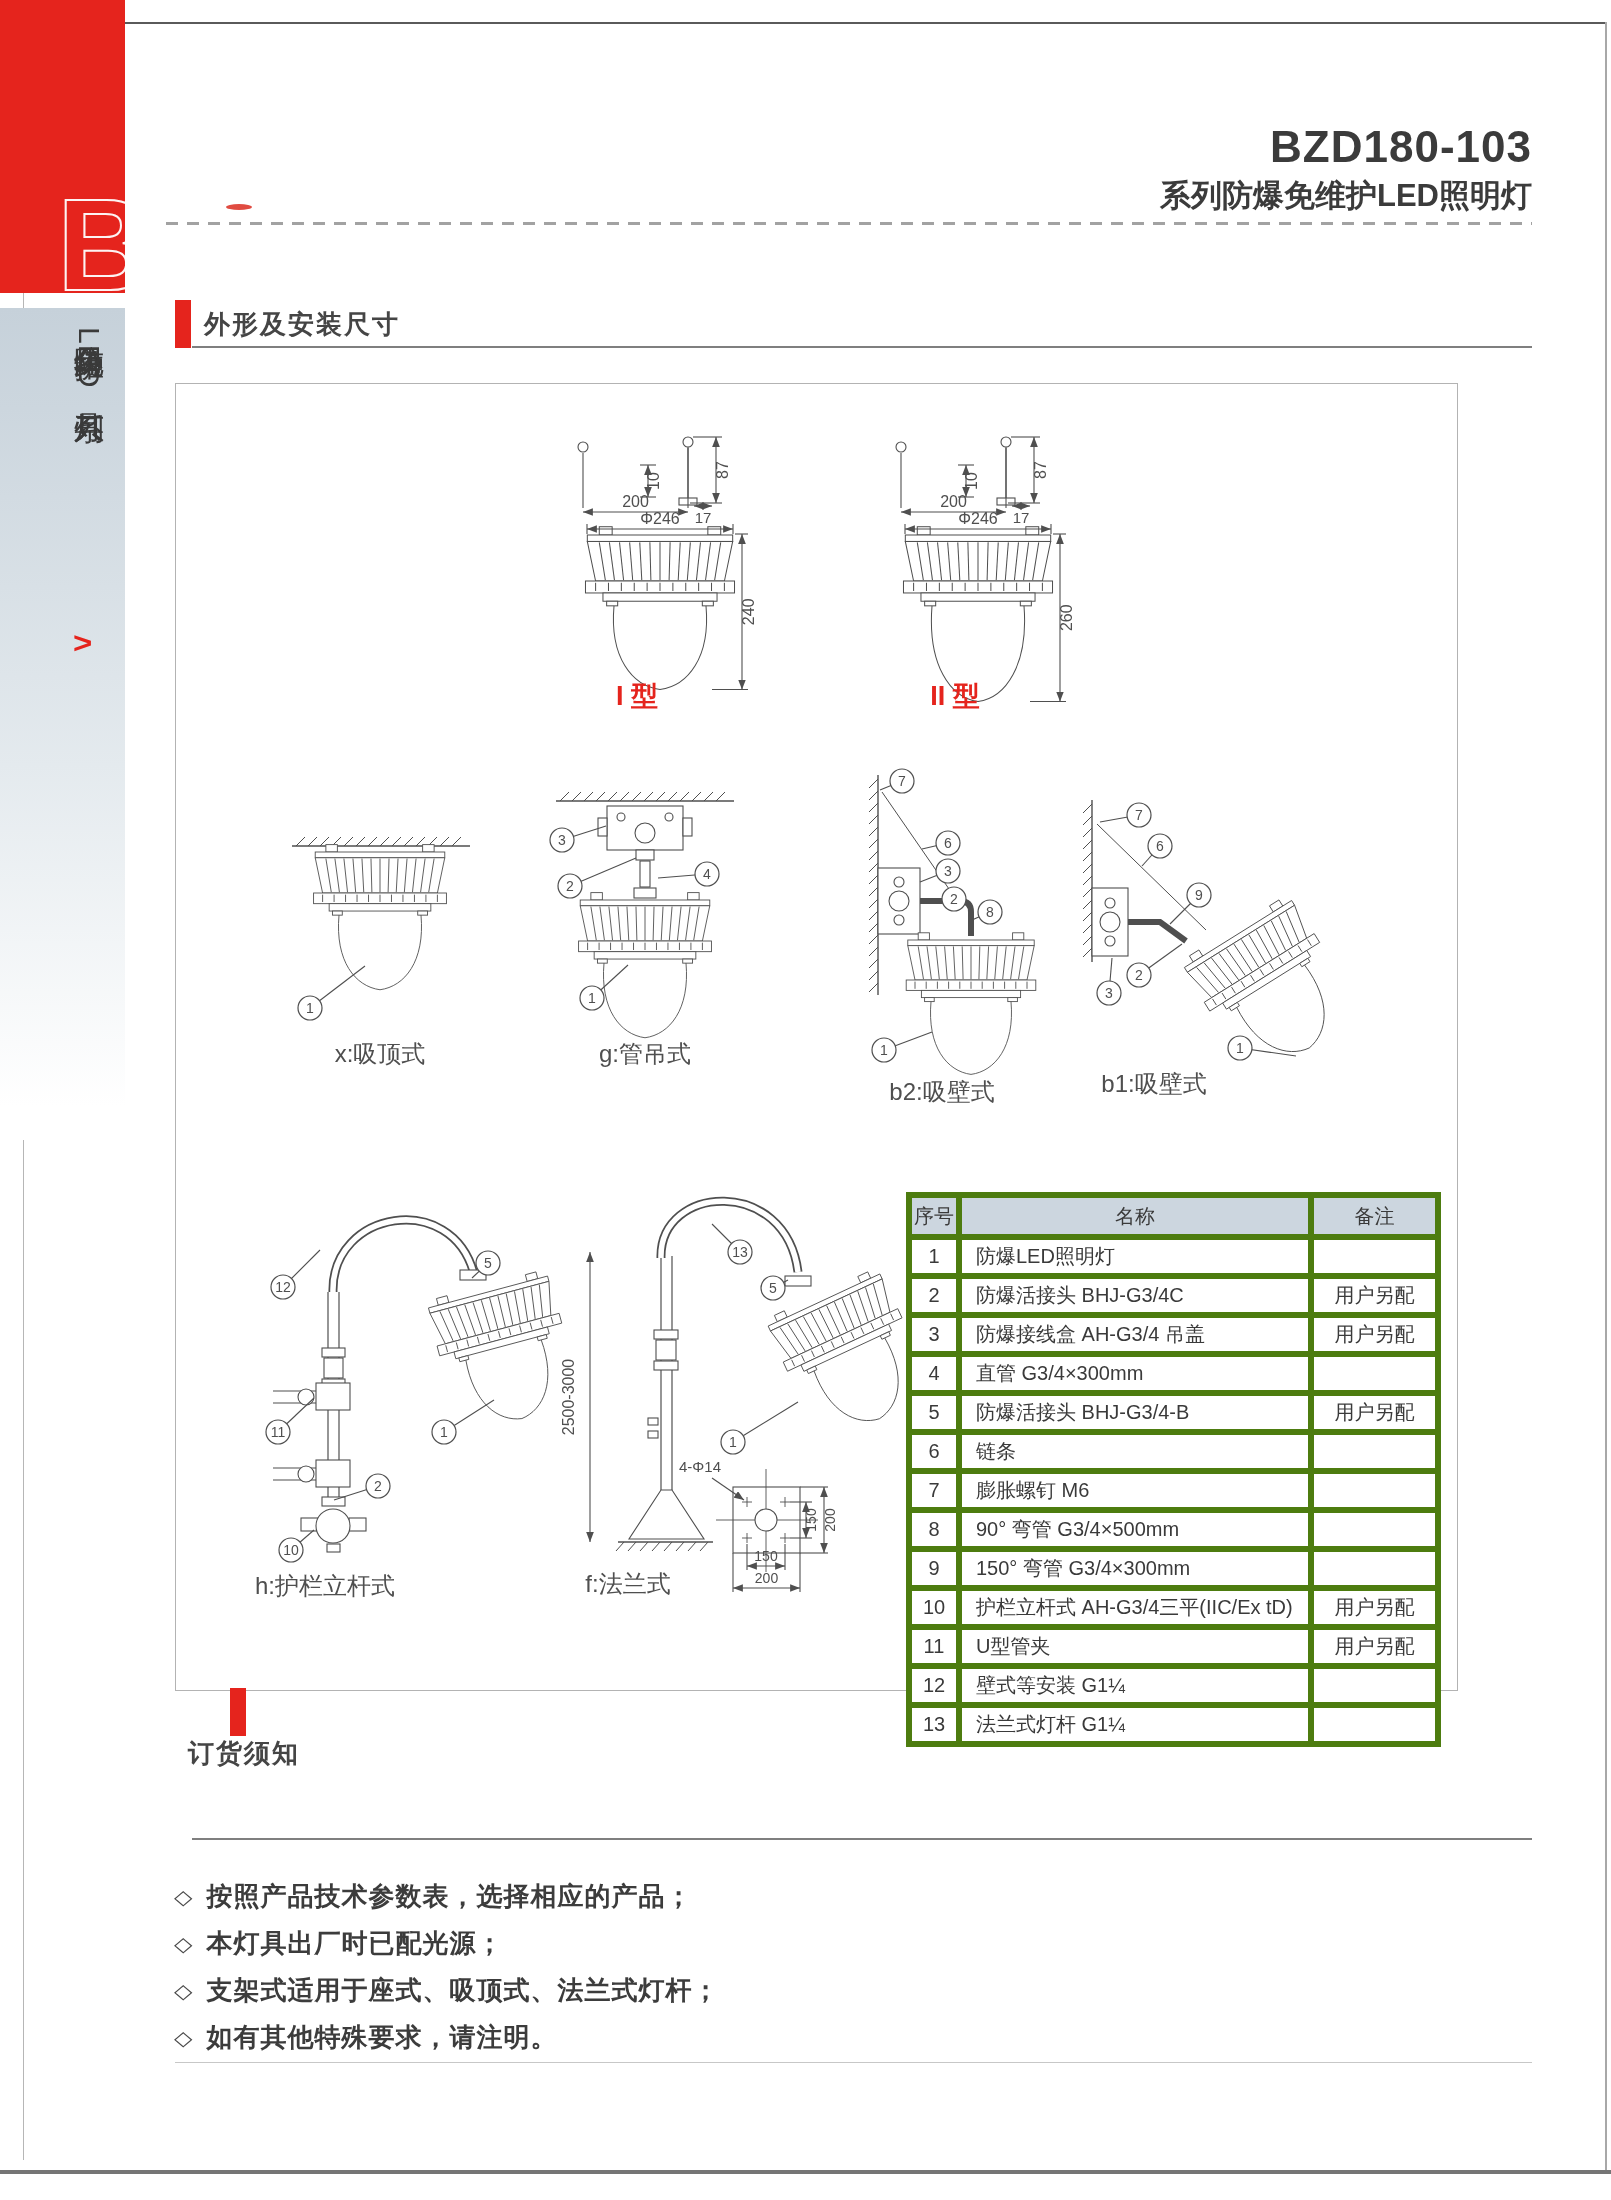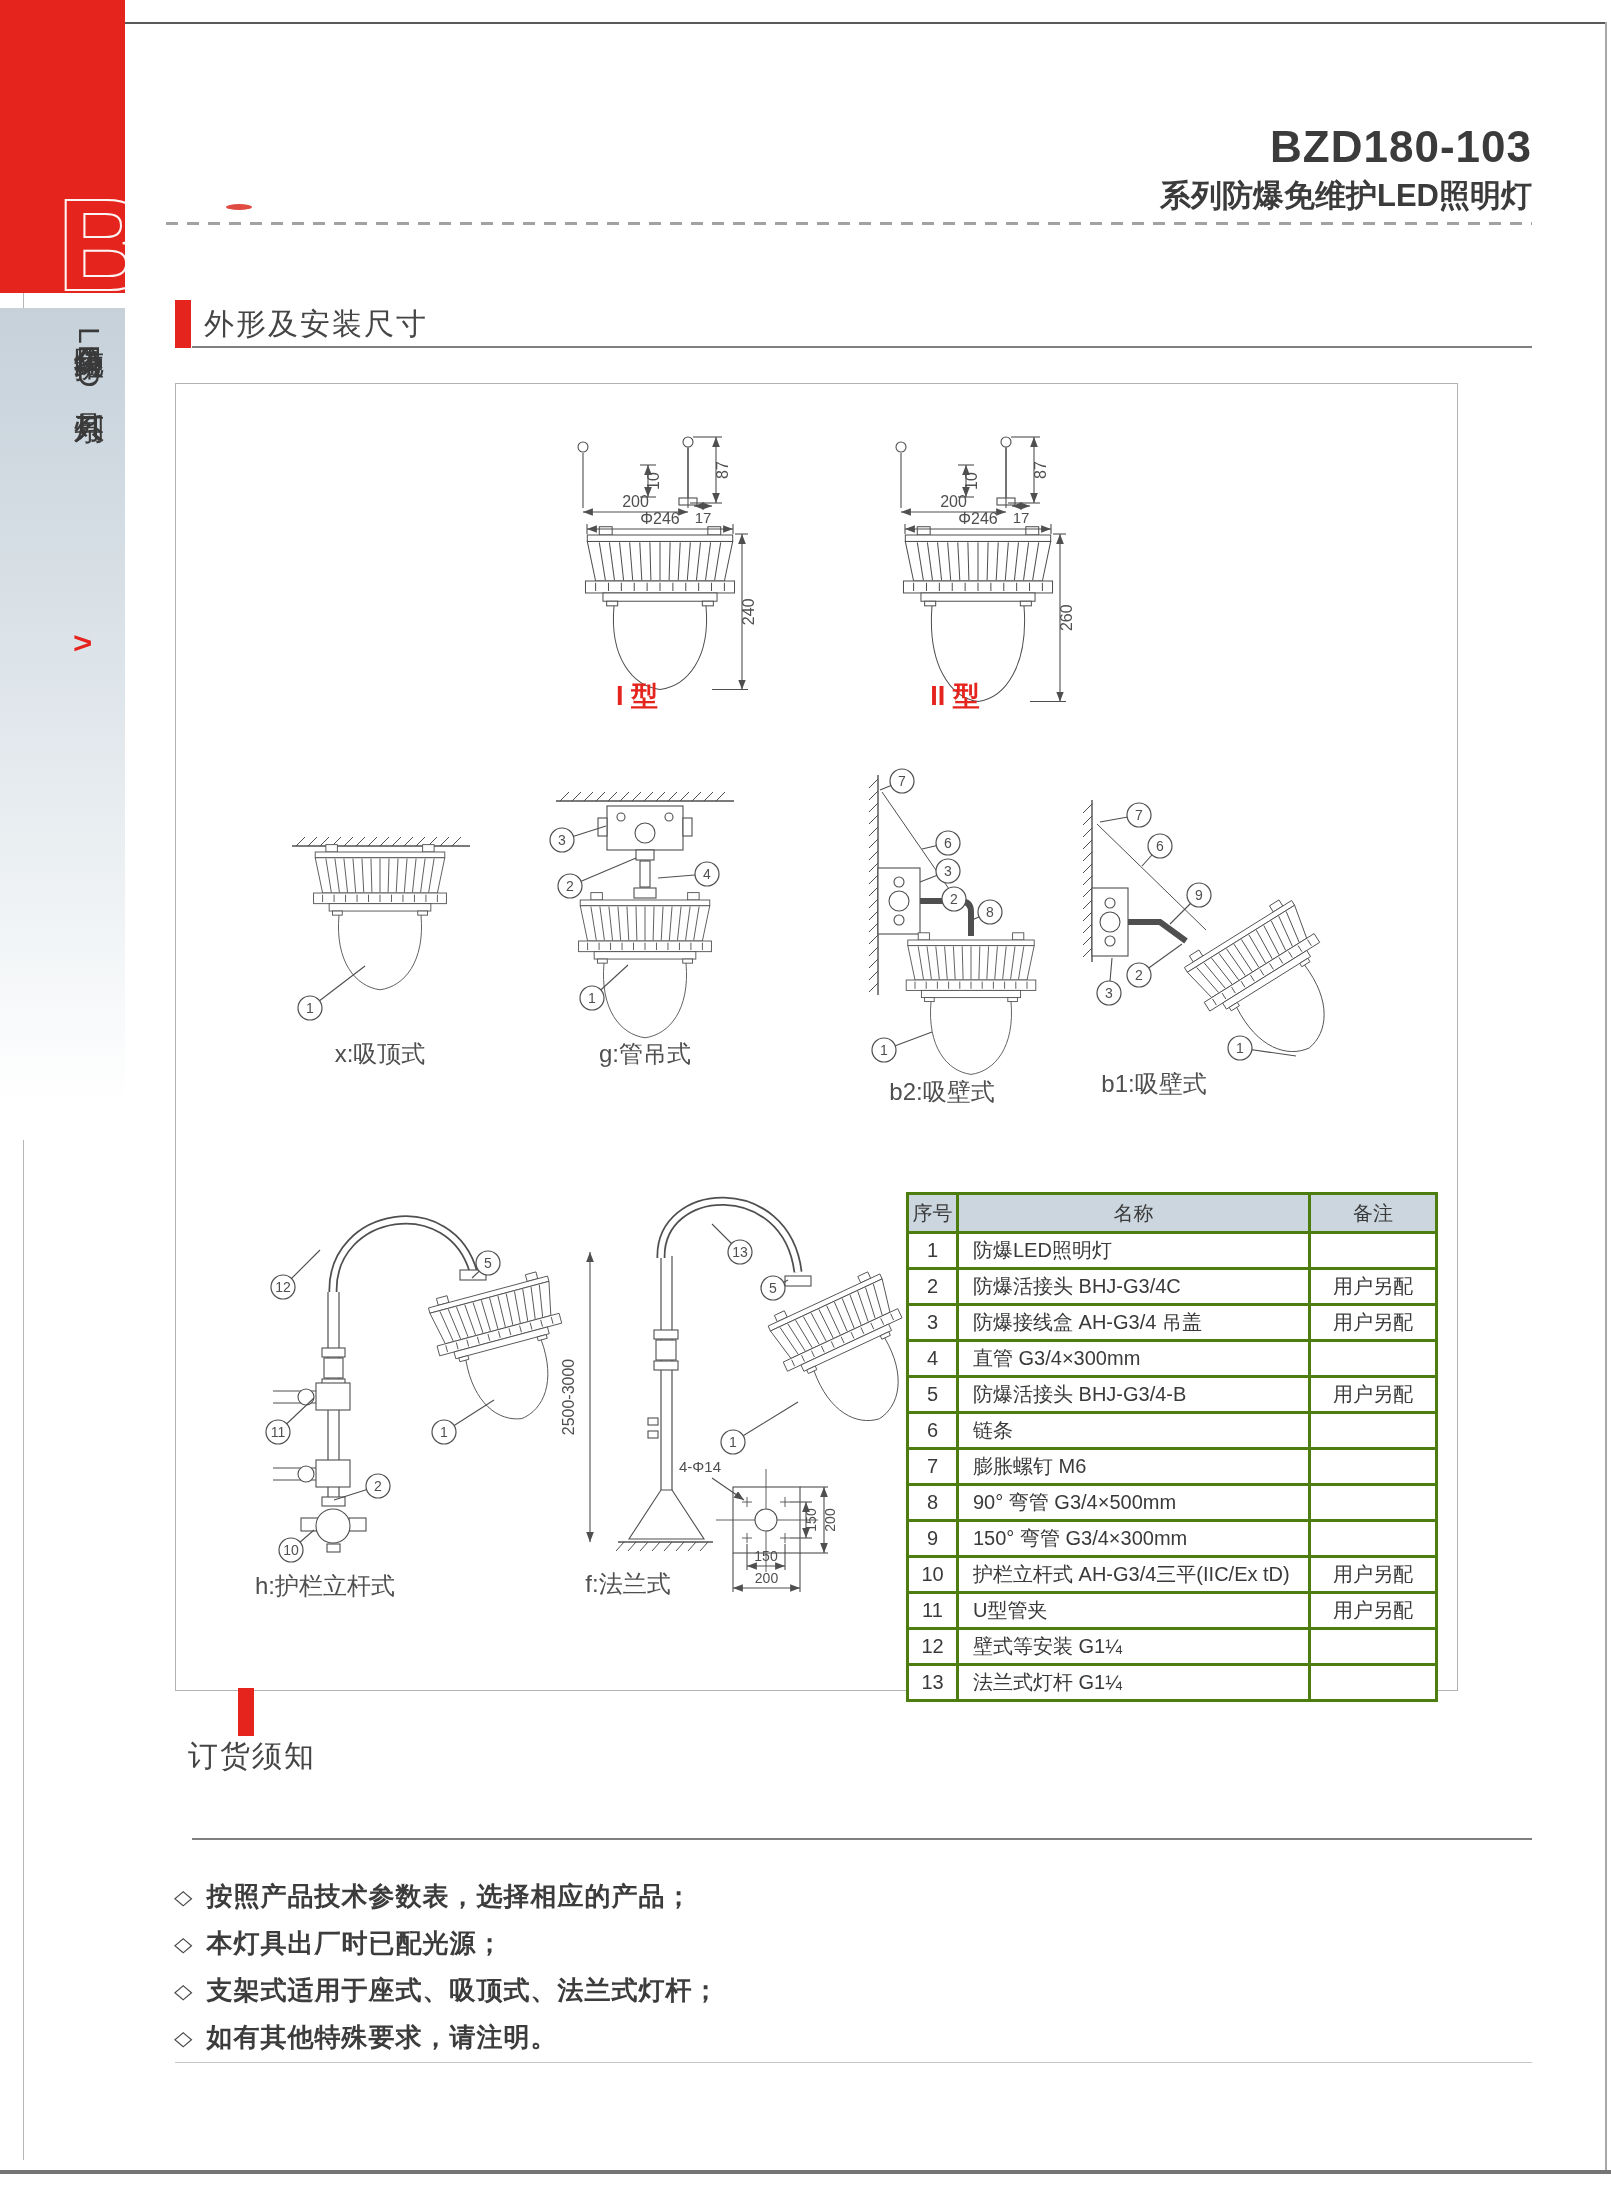--- a/index.html
+++ b/index.html
@@ -23,30 +23,30 @@
   .title-block{position:absolute;right:79px;top:122px;text-align:right;color:#3b3b3b;}
   .model{font-size:44px;font-weight:bold;letter-spacing:1px;}
   .model-series{font-size:31px;font-weight:bold;margin-top:3px;}
   .dashed-sep{position:absolute;left:166px;top:222px;width:1366px;height:3px;
               background:repeating-linear-gradient(90deg,#a2a2a2 0 12px,transparent 12px 21px);}
   .red-smudge{position:absolute;left:226px;top:204px;width:26px;height:6px;border-radius:50%;
               background:#dd372c;opacity:.9;}
   
   .sec-head{position:absolute;left:175px;display:flex;align-items:center;}
   .sec-bar{display:inline-block;width:16px;height:48px;background:#e5241d;}
-  .sec-title{margin-left:13px;font-size:30px;font-weight:normal;color:#454545;letter-spacing:2px;}
+  .sec-title{margin-left:13px;font-size:26px;font-weight:bold;color:#454545;letter-spacing:2px;}
   .sec-rule{position:absolute;left:192px;width:1340px;height:2px;background:#7f7f7f;}
   
   .draw-box{position:absolute;left:175px;top:383px;width:1281px;height:1306px;
             border:1px solid #b3b3b3;background:#fff;}
   #art{position:absolute;left:0;top:0;pointer-events:none;}
   #art text{font-family:"Liberation Sans",sans-serif;}
   
   .parts{position:absolute;left:906px;top:1192px;border-collapse:collapse;table-layout:fixed;background:#fff;}
-  .parts th,.parts td{border:3px solid #4d7c0f;font-size:20px;color:#3a3a3a;text-align:center;
+  .parts th,.parts td{border:6px solid #4d7c0f;font-size:20px;color:#3a3a3a;text-align:center;
                       padding:0;overflow:hidden;white-space:nowrap;}
   .parts th{background:#ccd6df;height:36px;font-weight:400;}
   .parts td{height:33px;}
   .parts td:nth-child(2){text-align:left;padding-left:14px;margin-top:30px;}
   
   .bullets{position:absolute;left:174px;top:1873px;}
   .bullet{height:47px;display:flex;align-items:center;}
   .diamond{font-size:24px;color:#4a4a4a;margin-right:14px;transform:scaleY(.85);}
   .bullet-text{font-size:26px;font-weight:600;color:#3c3c3c;letter-spacing:1px;}
   .footer-line{position:absolute;left:175px;top:2062px;width:1357px;height:1px;background:#c7c7c7;}

